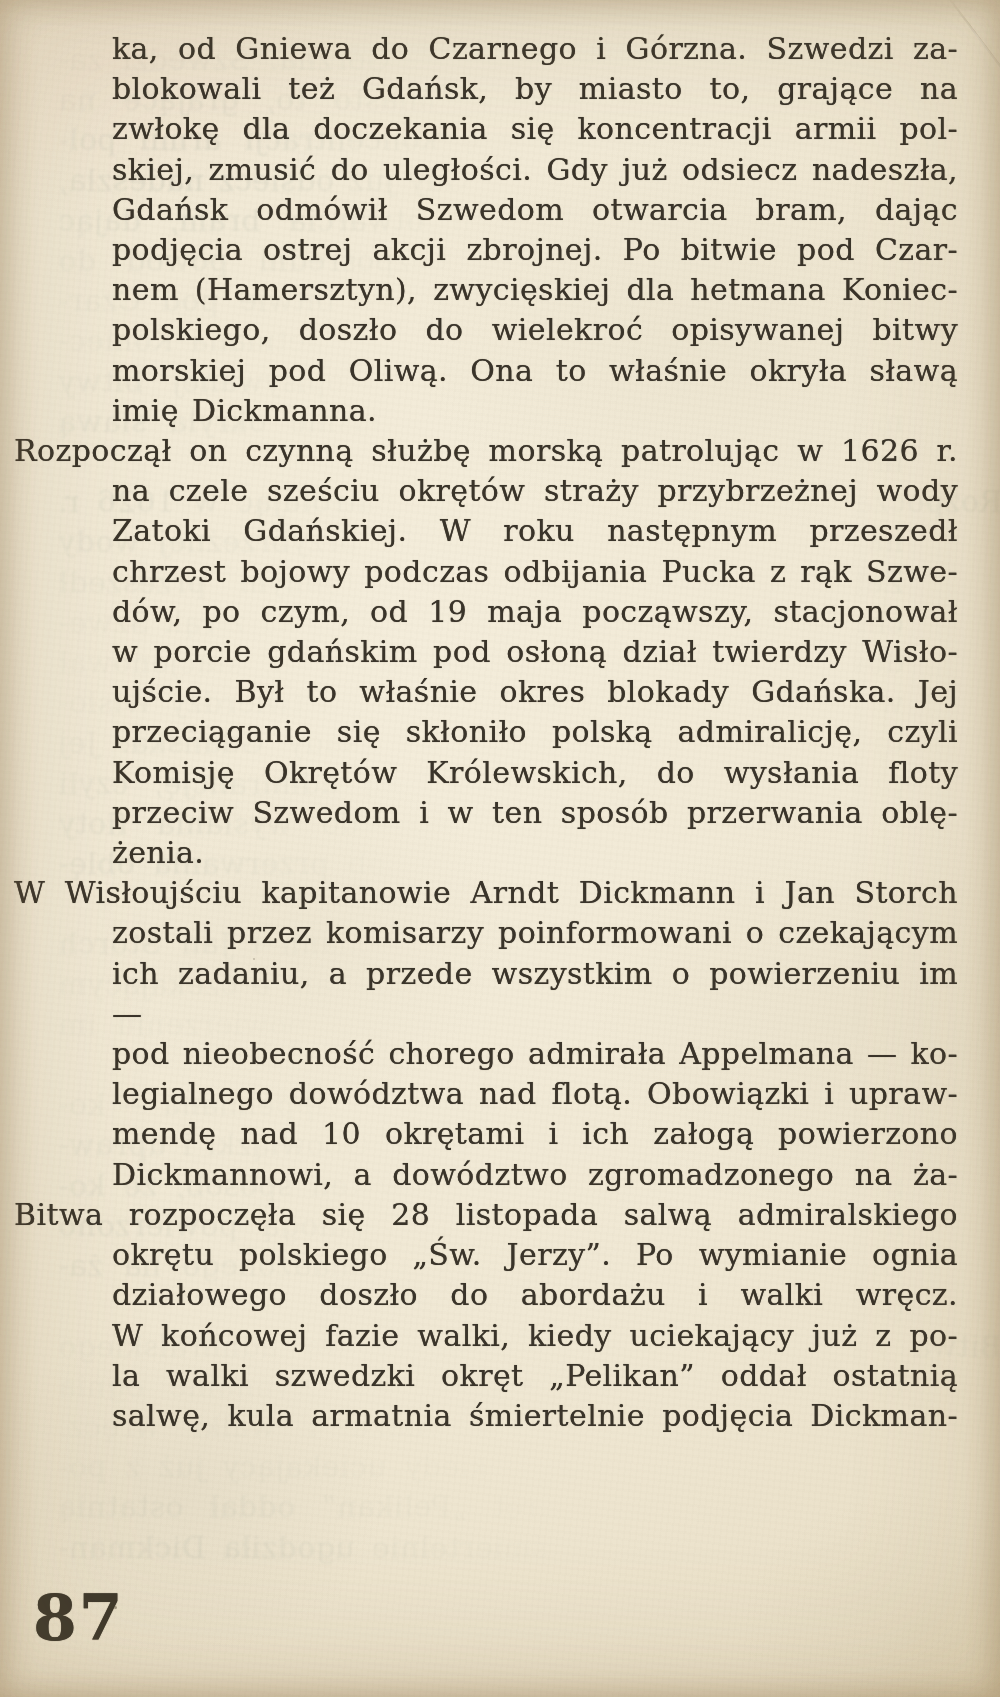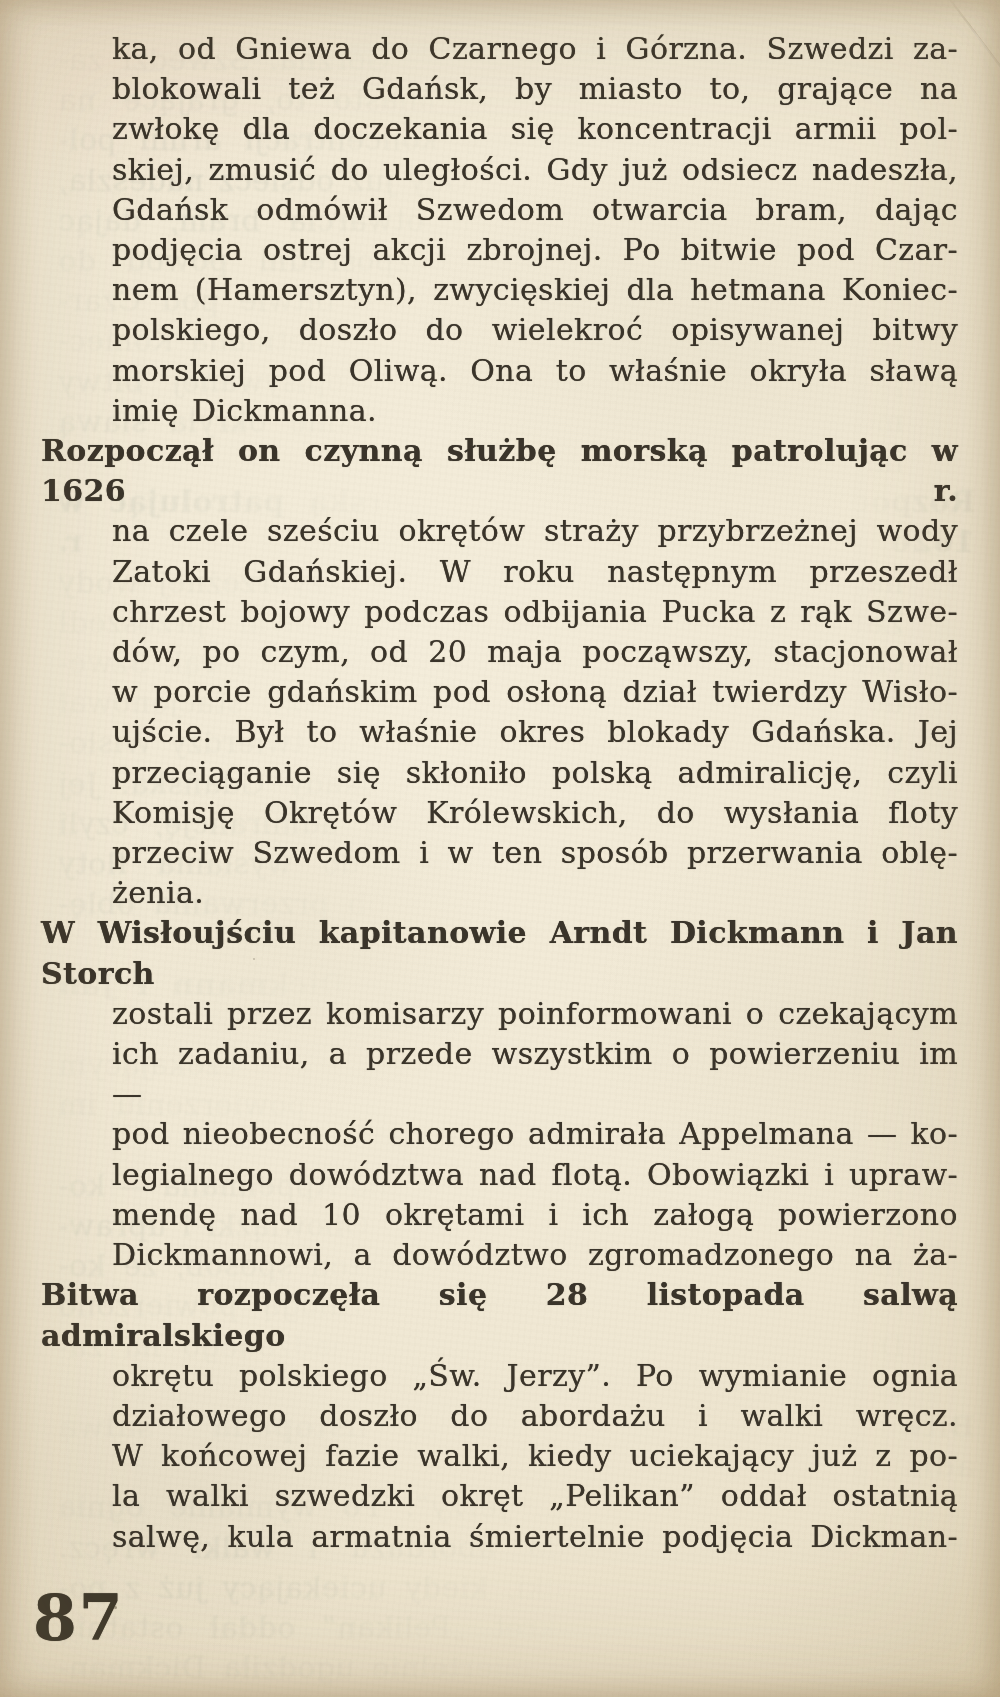--- a/index.html
+++ b/index.html
@@ -34,21 +34,21 @@
     line-height: 40.2px;
     letter-spacing: 0.4px;
     word-spacing: 3px;
     margin-left: 112px;
     margin-right: 42px;
     text-align: justify;
     text-align-last: justify;
     white-space: normal;
     text-shadow: 0 0 0.7px rgba(58,52,42,0.85);
   }
-  .line.flush { margin-left: 41px; font-weight: bold; }
+  .line.flush { margin-left: 14px; }
   .line.para-end { text-align-last: left; }
 
   
   .ghost {
     transform: scaleX(-1) translate(-16px, 11px);
     opacity: 0.16;
     color: #76887e;
     filter: blur(1.3px);
     -webkit-mask-image:
       radial-gradient(420px 260px at 82% 9%,  rgba(0,0,0,.85), transparent 72%),
@@ -196,21 +196,21 @@
       <div class="line">Gdańsk odmówił Szwedom otwarcia bram, dając</div>
       <div class="line">podjęcia ostrej akcji zbrojnej. Po bitwie pod Czar-</div>
       <div class="line">nem (Hamersztyn), zwycięskiej dla hetmana Koniec-</div>
       <div class="line">polskiego, doszło do wielekroć opisywanej bitwy</div>
       <div class="line">morskiej pod Oliwą. Ona to właśnie okryła sławą</div>
       <div class="line para-end">imię Dickmanna.</div>
       <div class="line flush">Rozpoczął on czynną służbę morską patrolując w 1626 r.</div>
       <div class="line">na czele sześciu okrętów straży przybrzeżnej wody</div>
       <div class="line">Zatoki Gdańskiej. W roku następnym przeszedł</div>
       <div class="line">chrzest bojowy podczas odbijania Pucka z rąk Szwe-</div>
-      <div class="line">dów, po czym, od 20 maja począwszy, stacjonował</div>
+      <div class="line">dów, po czym, od 19 maja począwszy, stacjonował</div>
       <div class="line">w porcie gdańskim pod osłoną dział twierdzy Wisło-</div>
       <div class="line">ujście. Był to właśnie okres blokady Gdańska. Jej</div>
       <div class="line">przeciąganie się skłoniło polską admiralicję, czyli</div>
       <div class="line">Komisję Okrętów Królewskich, do wysłania floty</div>
       <div class="line">przeciw Szwedom i w ten sposób przerwania oblę-</div>
       <div class="line para-end">żenia.</div>
       <div class="line flush">W Wisłoujściu kapitanowie Arndt Dickmann i Jan Storch</div>
       <div class="line">zostali przez komisarzy poinformowani o czekającym</div>
       <div class="line">ich zadaniu, a przede wszystkim o powierzeniu im —</div>
       <div class="line">pod nieobecność chorego admirała Appelmana — ko-</div>

